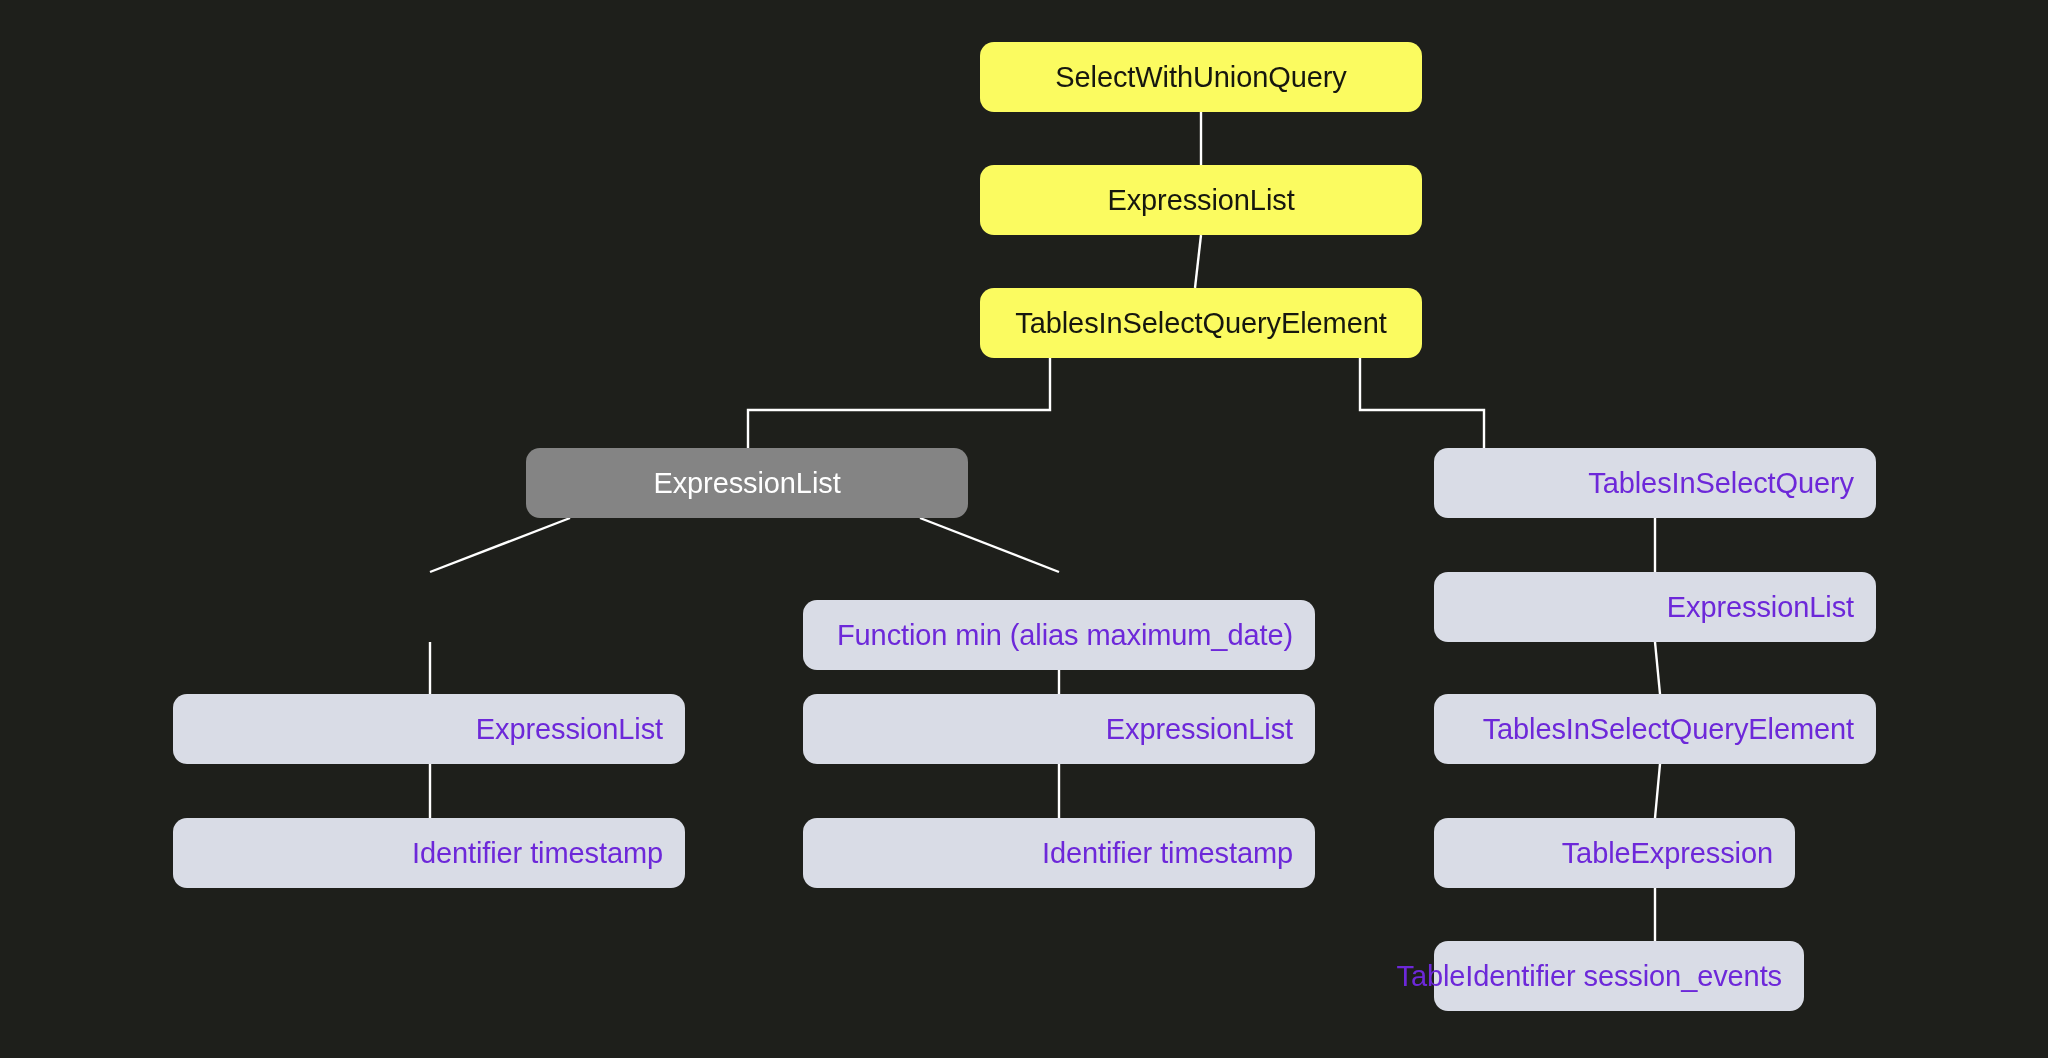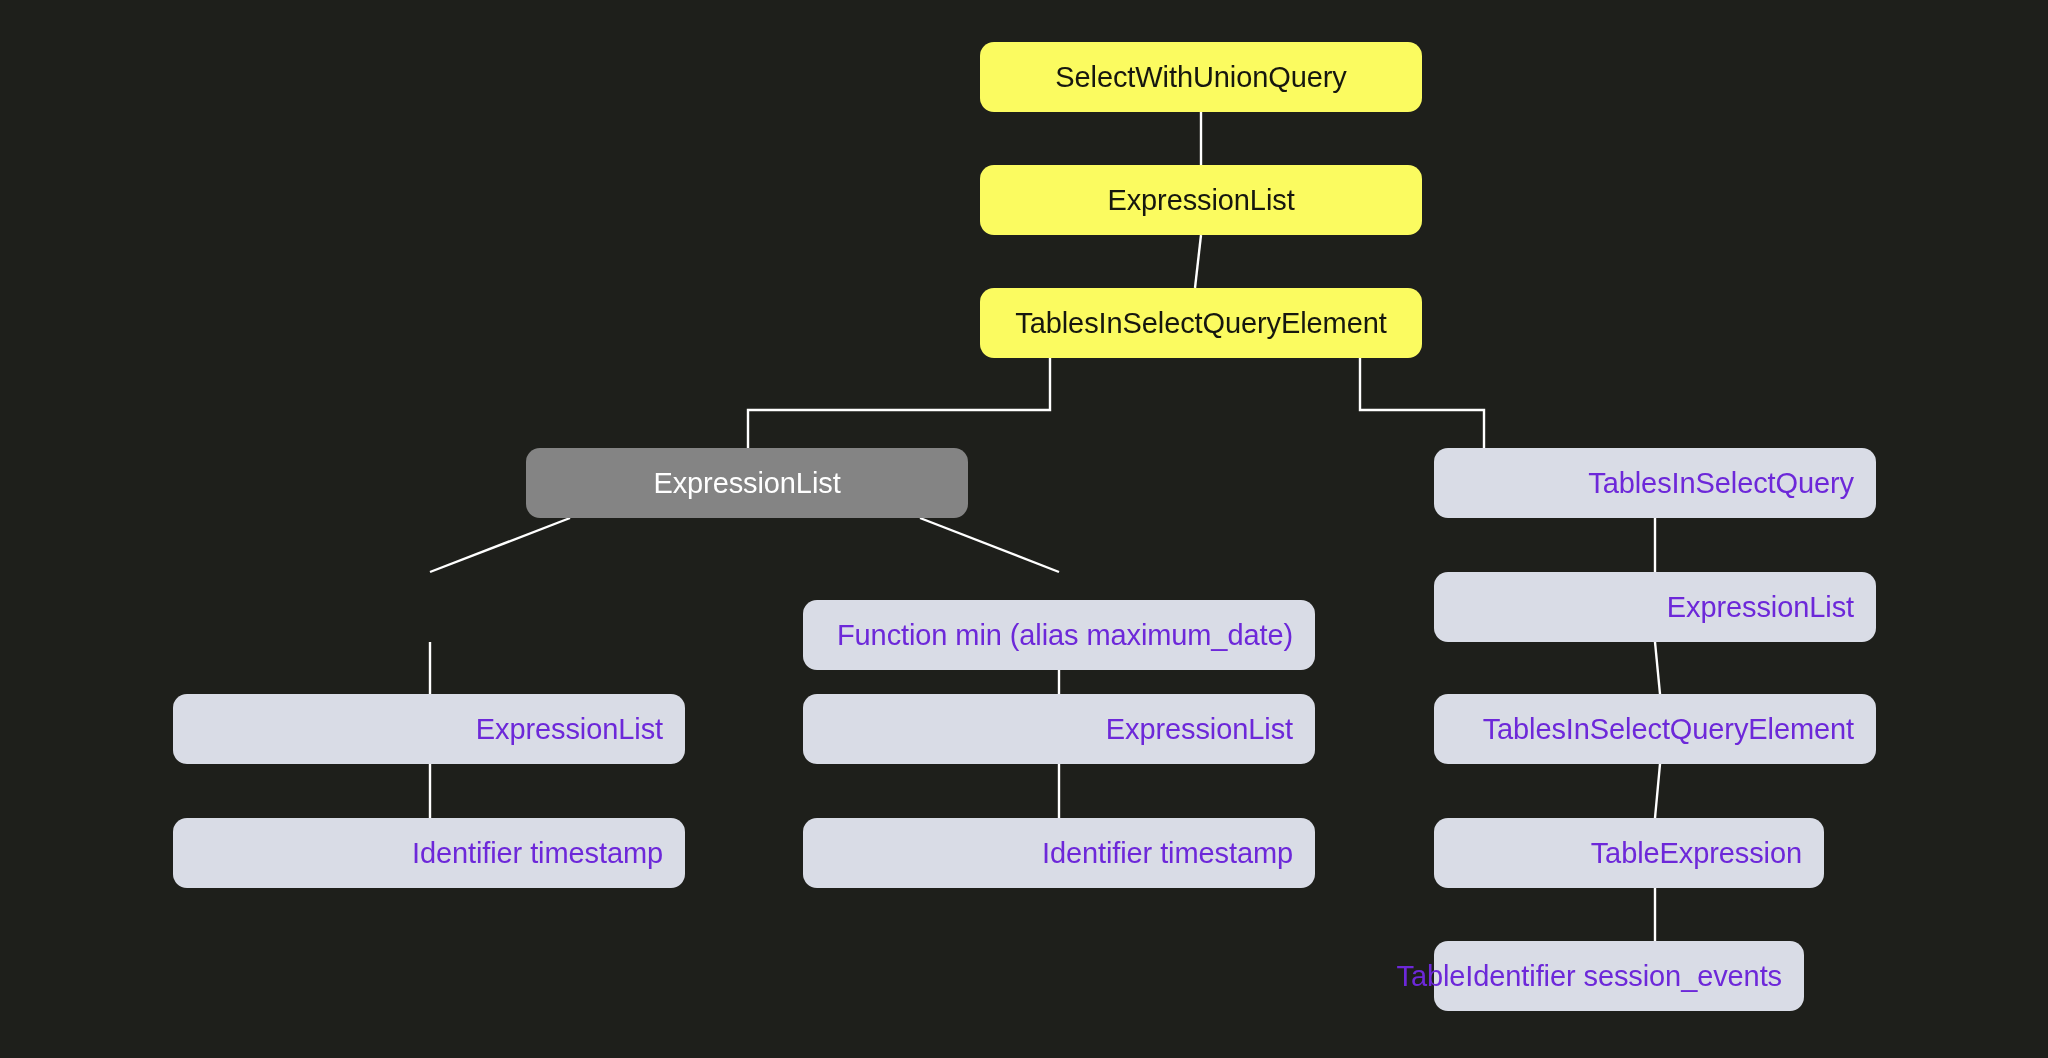--- a/index.html
+++ b/index.html
@@ -105,19 +105,19 @@
     </div>
     <div class="node plain" style="left: 1434px; top: 694px; width: 442px; height: 70px;">
       <span>TablesInSelectQueryElement</span>
     </div>
     <div class="node plain" style="left: 173px; top: 818px; width: 512px; height: 70px;">
       <span>Identifier timestamp</span>
     </div>
     <div class="node plain" style="left: 803px; top: 818px; width: 512px; height: 70px;">
       <span>Identifier timestamp</span>
     </div>
-    <div class="node plain" style="left: 1434px; top: 818px; width: 390px; height: 70px;">
+    <div class="node plain" style="left: 1434px; top: 818px; width: 361px; height: 70px;">
       <span>TableExpression</span>
     </div>
     <div class="node plain" style="left: 1434px; top: 941px; width: 370px; height: 70px;">
       <span>TableIdentifier session_events</span>
     </div>
   </div>
 
 </body></html>

